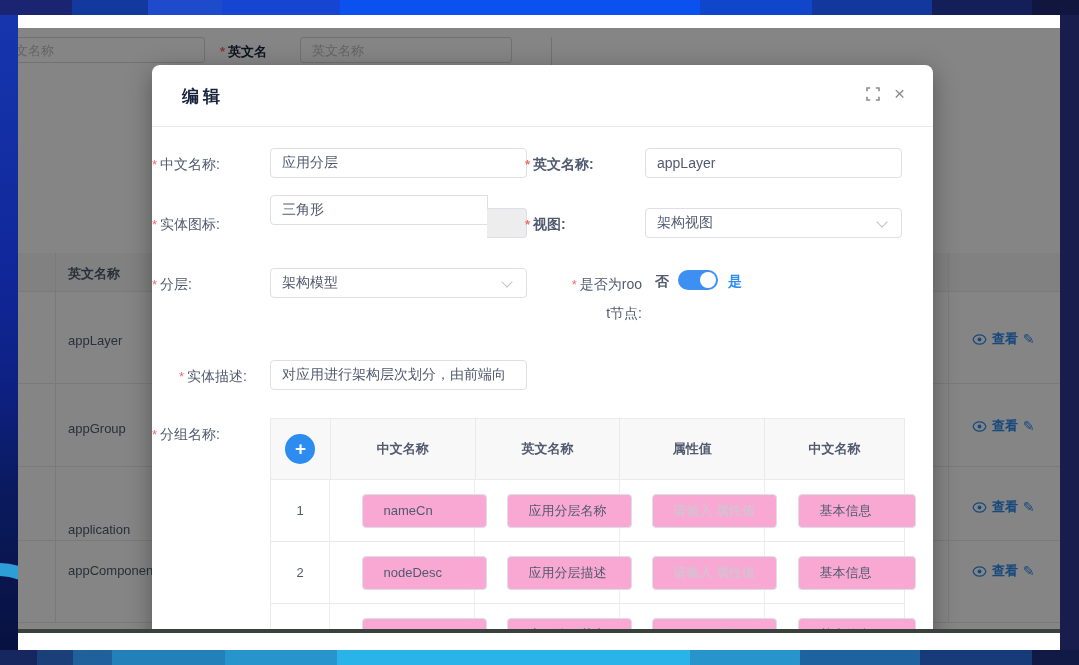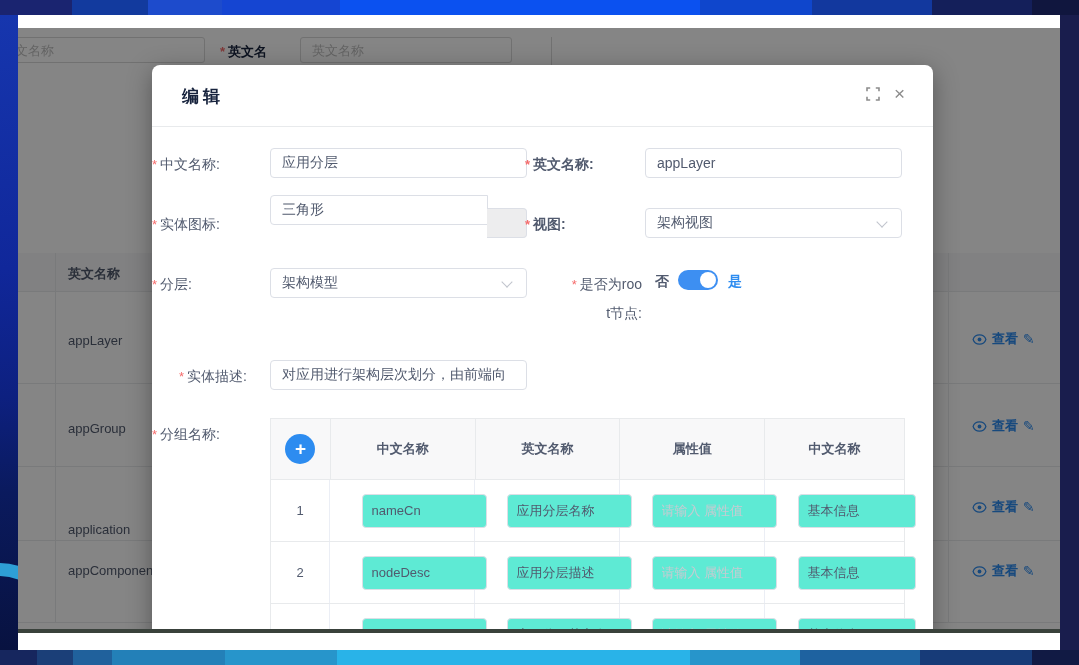--- a/index.html
+++ b/index.html
@@ -78,22 +78,22 @@
   .attr-table { position:absolute; left:118px; top:353px; width:635px; border:1px solid #e8eaec; }
   .at-head { display:flex; height:60px; background:#f8f8f9; }
   .at-hcell { border-right:1px solid #e8eaec; display:flex; align-items:center; justify-content:center;
     font-size:13px; font-weight:bold; color:#515a6e; }
   .at-hcell:last-child { border-right:none; }
   .at-row { display:flex; height:62px; border-top:1px solid #e8eaec; }
   .at-cell { border-right:1px solid #ebeef5; display:flex; align-items:center; justify-content:center;
     font-size:13px; color:#515a6e; }
   .at-cell:last-child { border-right:none; }
   .c0 { width:60px; } .c1 { width:145px; } .c2 { width:145px; } .c3 { width:145px; } .c4 { width:139px; }
-  .at-in { width:125px; height:34px; border:1px solid #dcdfe6; border-radius:4px; padding:0 9px;
-    font-size:13px; color:#515a6e; outline:none; background:#5eead4;
+  .at-in { width:125px; height:34px; border:1px solid #dcdfe6; border-radius:4px; padding:0 21px;
+    font-size:13px; color:#515a6e; outline:none; background:#f9a8d4;
     font-family:"Liberation Sans","DejaVu Sans",sans-serif;margin-left:44px; }
   .at-in.narrow { width:118px; }
   .at-in::placeholder { color:#c7cbd1; }
   .add-btn { width:30px; height:30px; border-radius:50%; background:#2d8cf0; color:#fff; font-size:19px;
     display:flex; align-items:center; justify-content:center; cursor:pointer; line-height:1; padding-bottom:2px; }
 </style>
 </head>
 <body>
 
 <div class="stage">

